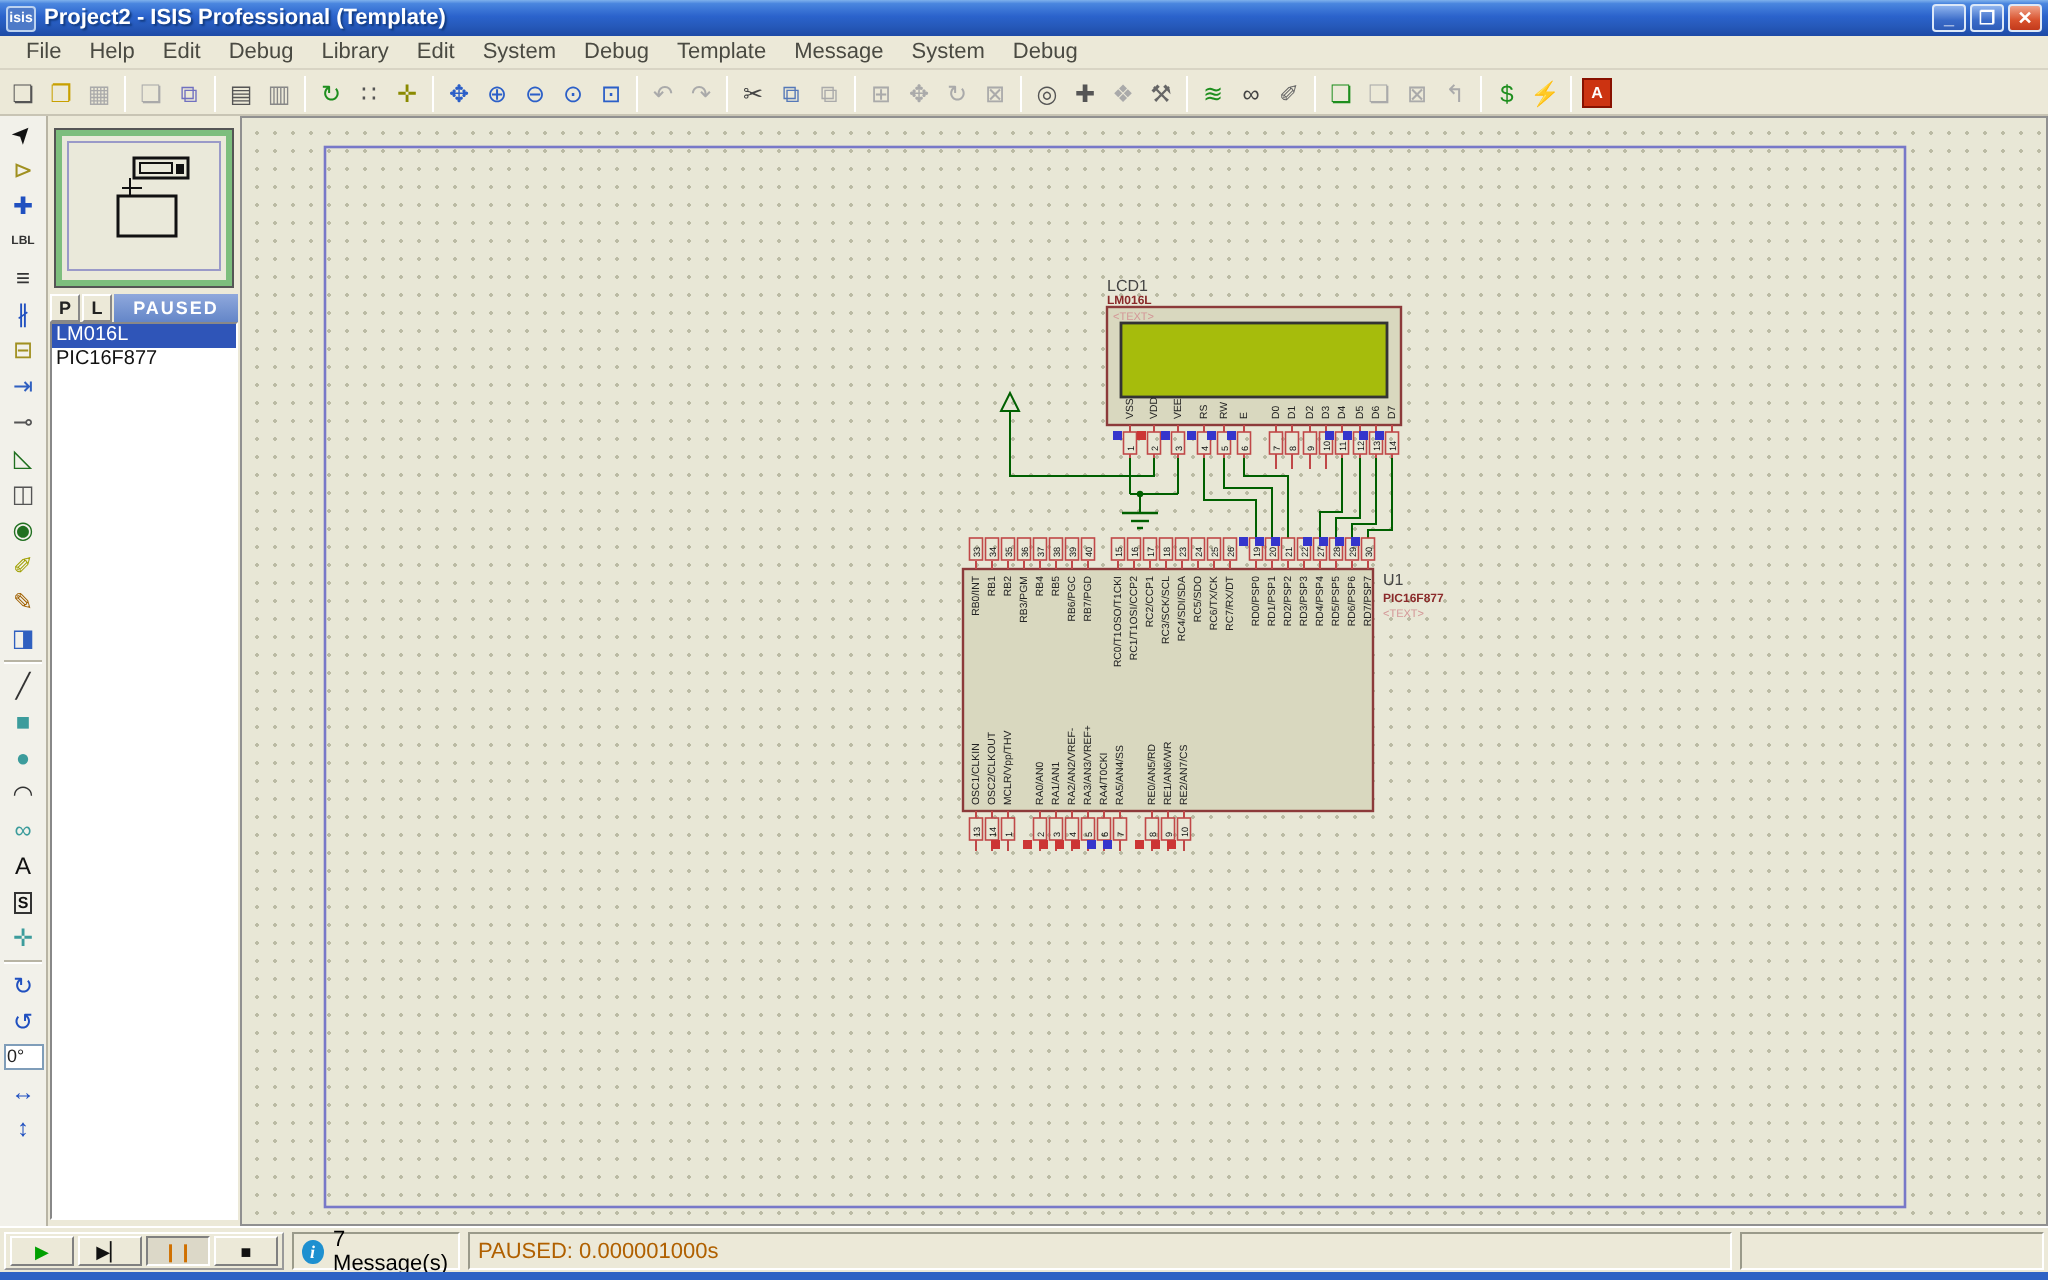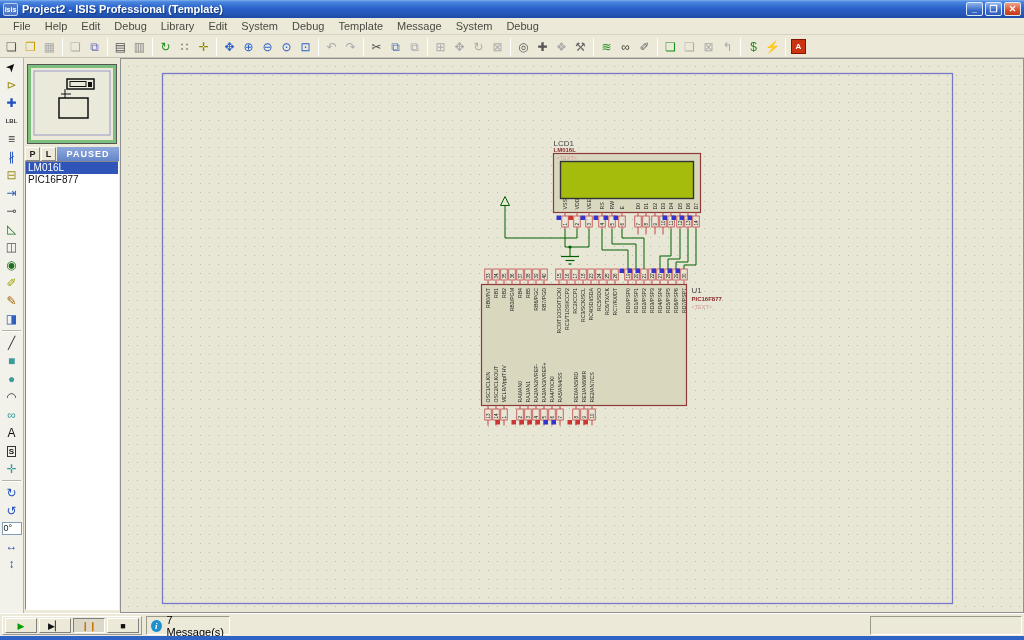--- a/index.html
+++ b/index.html
@@ -752,15 +752,18 @@
         <span style="color: rgb(208, 112, 0);">❙❙</span>
       </div>
       <div class="simbtn">
         <span style="color: rgb(17, 17, 17);">■</span>
       </div>
     </div>
   <div class="abs sunken" style="left:146px; width:84px;">
     <div id="info-icon">i</div>
     <span>7 Message(s)</span>
   </div>
+  <div class="abs sunken" id="paused-panel" style="left:234px; width:632px;">
+    <span>PAUSED: 0.000001000s</span>
+  </div>
   <div class="abs sunken" style="left:870px; width:152px;"></div>
 </div>
 <div class="abs" id="bottom-strip"></div>
 
 </body></html>

